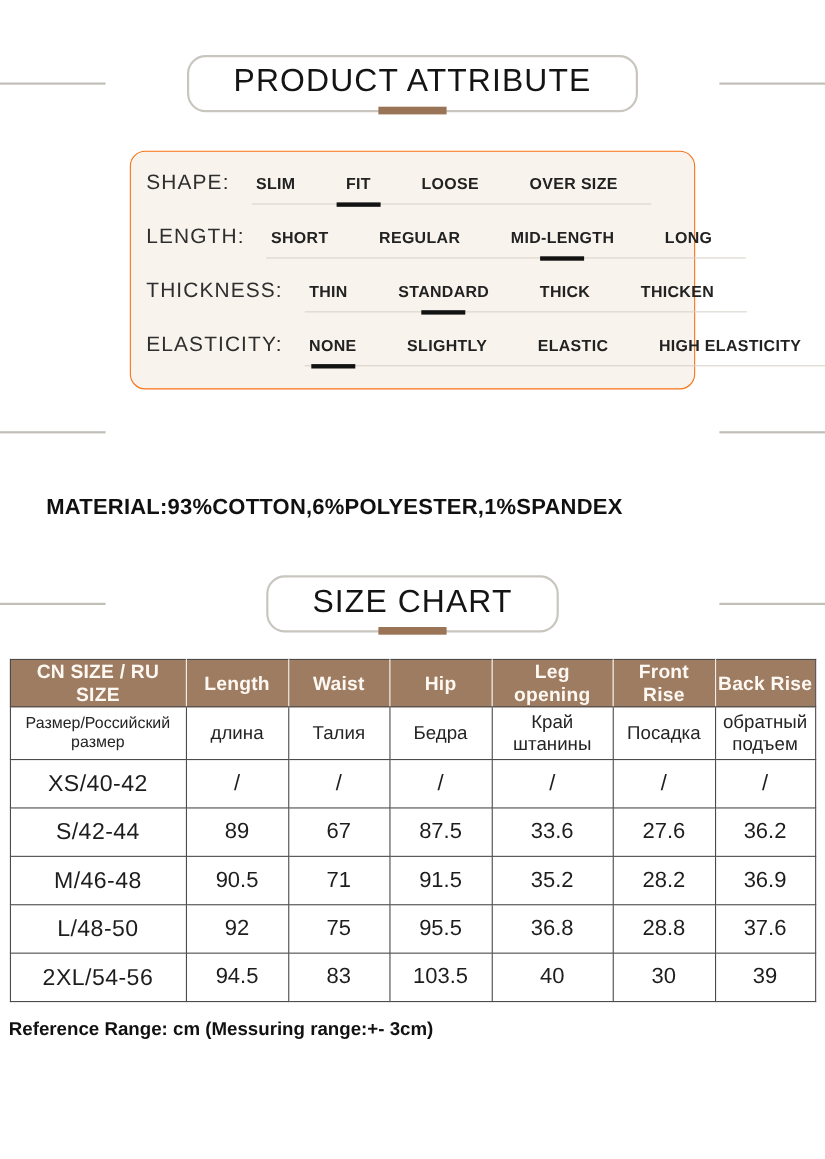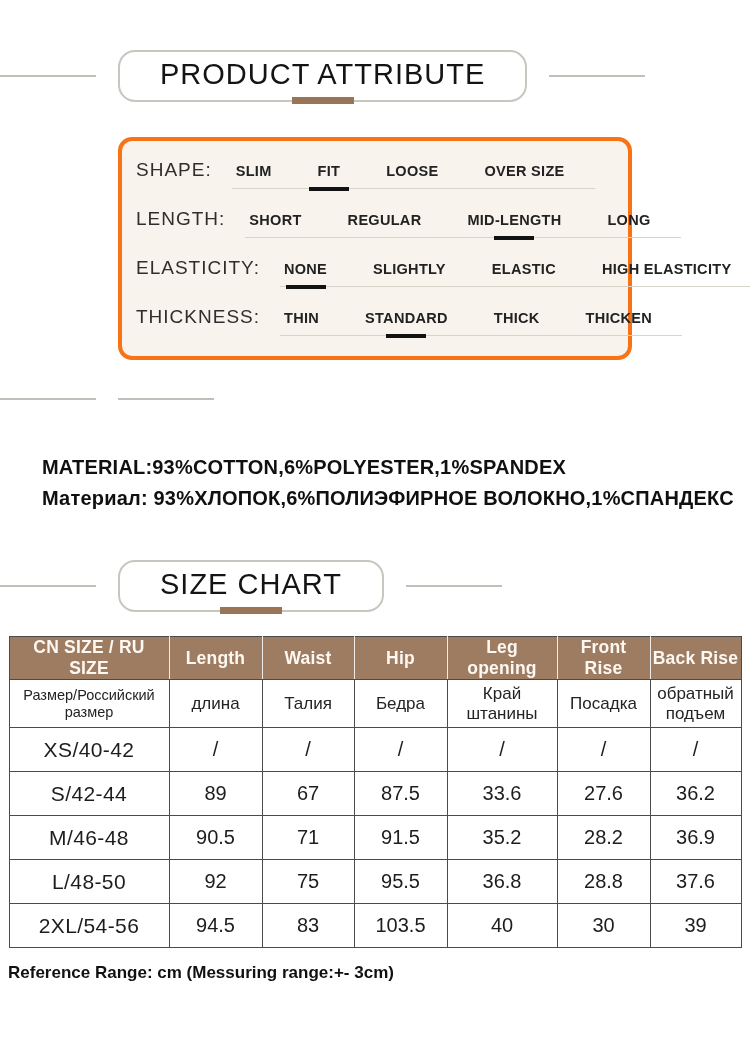--- a/index.html
+++ b/index.html
@@ -7,38 +7,38 @@
     --tbl-hdr:#9e7c62;
     --panel-bg:#f8f3ec;
   }
   *{box-sizing:border-box;}
   html,body{margin:0;padding:0;}
   body{
     width:750px;height:1054px;background:#ffffff;overflow:hidden;position:relative;
     font-family:"Liberation Sans","DejaVu Sans",sans-serif;color:#1c1c1c;
   }
   
-  .section-header{display:flex;align-items:center;justify-content:flex-start;gap:22px;}
+  .section-header{display:flex;align-items:center;justify-content:space-between;gap:22px;}
   .side-line{width:96px;height:2px;background:#c2bfb9;}
   .title-box{
     position:relative;border:2px solid #c9c6c0;border-radius:17px;background:#fff;
     padding:6px 40px 9px;font-size:29px;letter-spacing:1px;font-weight:500;color:#141414;
     white-space:nowrap;
   }
   .accent-bar{
     position:absolute;left:50%;transform:translateX(-50%);bottom:-4px;
     width:62px;height:7px;background:var(--accent);
   }
   #sec-product-attribute{margin-top:50px;}
   #sec-material{margin-top:38px;}
   #sec-size-chart{margin-top:46px;}
   
   .attr-panel{
     width:514px;margin:35px auto 0;background:var(--panel-bg);
-    border:4px solid #f97316;border-radius:14px;
+    border:1px solid #f97316;border-radius:14px;
     padding:18px 12px 20px 14px;
   }
   .attr-row{display:flex;align-items:baseline;}
   .attr-row + .attr-row{margin-top:19px;}
   .attr-label{
     font-size:19px;letter-spacing:1px;color:#2e2e2e;margin-right:20px;white-space:nowrap;
   }
   .attr-options{
     display:inline-flex;gap:46px;position:relative;
     border-bottom:1px solid #d9d4ca;padding:0 30px 9px 4px;
@@ -106,47 +106,46 @@
     <div class="attr-row">
       <span class="attr-label">LENGTH:</span>
       <span class="attr-options">
         <span class="attr-option">SHORT</span>
         <span class="attr-option">REGULAR</span>
         <span class="attr-option selected">MID-LENGTH</span>
         <span class="attr-option">LONG</span>
       </span>
     </div>
     <div class="attr-row">
+      <span class="attr-label">THICKNESS:</span>
+      <span class="attr-options">
+        <span class="attr-option">THIN</span>
+        <span class="attr-option selected">STANDARD</span>
+        <span class="attr-option">THICK</span>
+        <span class="attr-option">THICKEN</span>
+      </span>
+    </div>
+    <div class="attr-row">
       <span class="attr-label">ELASTICITY:</span>
       <span class="attr-options">
         <span class="attr-option selected">NONE</span>
         <span class="attr-option">SLIGHTLY</span>
         <span class="attr-option">ELASTIC</span>
         <span class="attr-option">HIGH ELASTICITY</span>
       </span>
     </div>
-    <div class="attr-row">
-      <span class="attr-label">THICKNESS:</span>
-      <span class="attr-options">
-        <span class="attr-option">THIN</span>
-        <span class="attr-option selected">STANDARD</span>
-        <span class="attr-option">THICK</span>
-        <span class="attr-option">THICKEN</span>
-      </span>
-    </div>
   </div>
 
 <div class="section-header" id="sec-material">
   <span class="side-line"></span>
   <span class="side-line"></span>
 </div>
 
 <div class="material-block">
   <div class="material-line">MATERIAL:93%COTTON,6%POLYESTER,1%SPANDEX</div>
-  <div class="material-line">Материал: 93%ХЛОПОК,6%ПОЛИЭФИРНОЕ ВОЛОКНО,1%СПАНДЕКС</div>
 </div>
 
 <div class="section-header" id="sec-size-chart">
   <span class="side-line"></span>
   <div class="title-box">
     <span>SIZE CHART</span>
     <span class="accent-bar"></span>
   </div>
   <span class="side-line"></span>
 </div>

